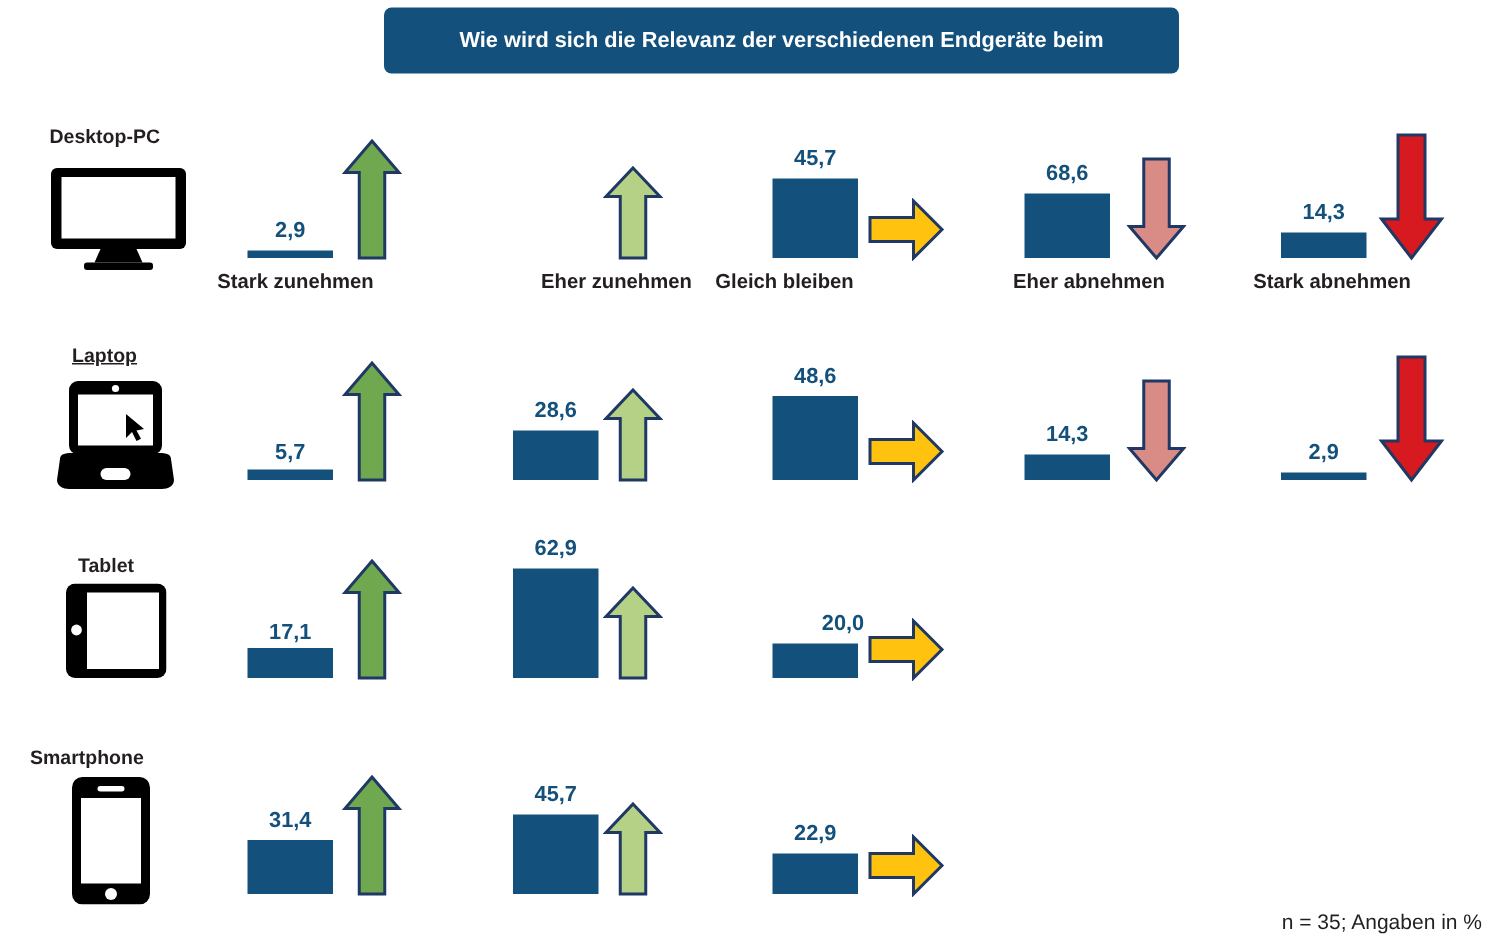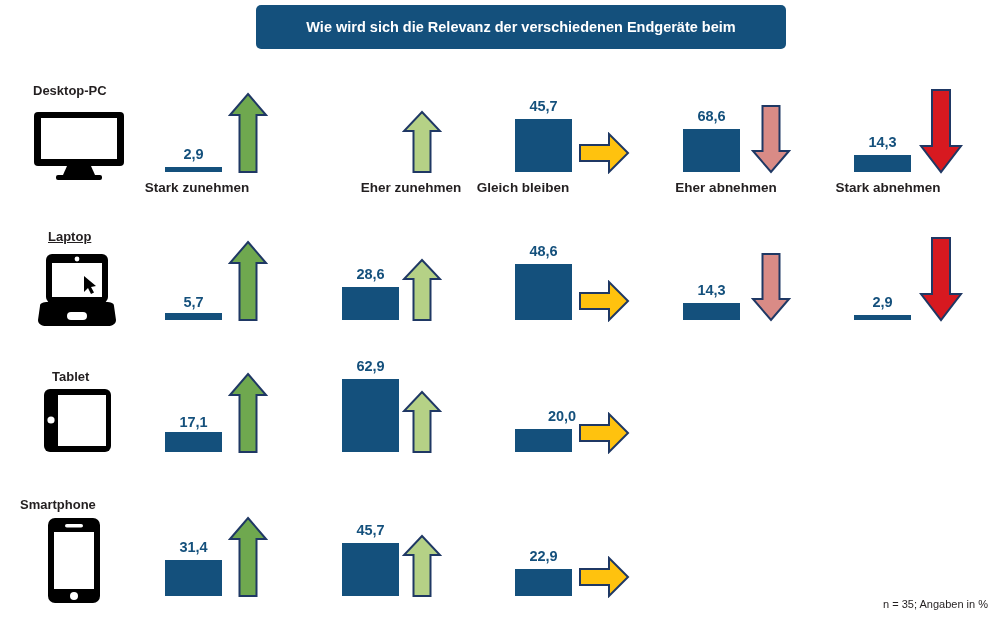--- a/index.html
+++ b/index.html
@@ -91,22 +91,22 @@
     background: #14507C;
   }
 
   
   .arrow-svg { position: absolute; display: block; }
 
   
   #footnote {
     position: absolute;
     right: 12px;
-    bottom: 24px;
-    font-size: 11px;
+    bottom: 12px;
+    font-size: 14px;
     color: #231F20;
     white-space: nowrap;
   }
 </style>
 </head>
 <body>
 
 <div id="title-banner">
   <div>
     <span>Wie wird sich die Relevanz der verschiedenen Endgeräte beim</span>

